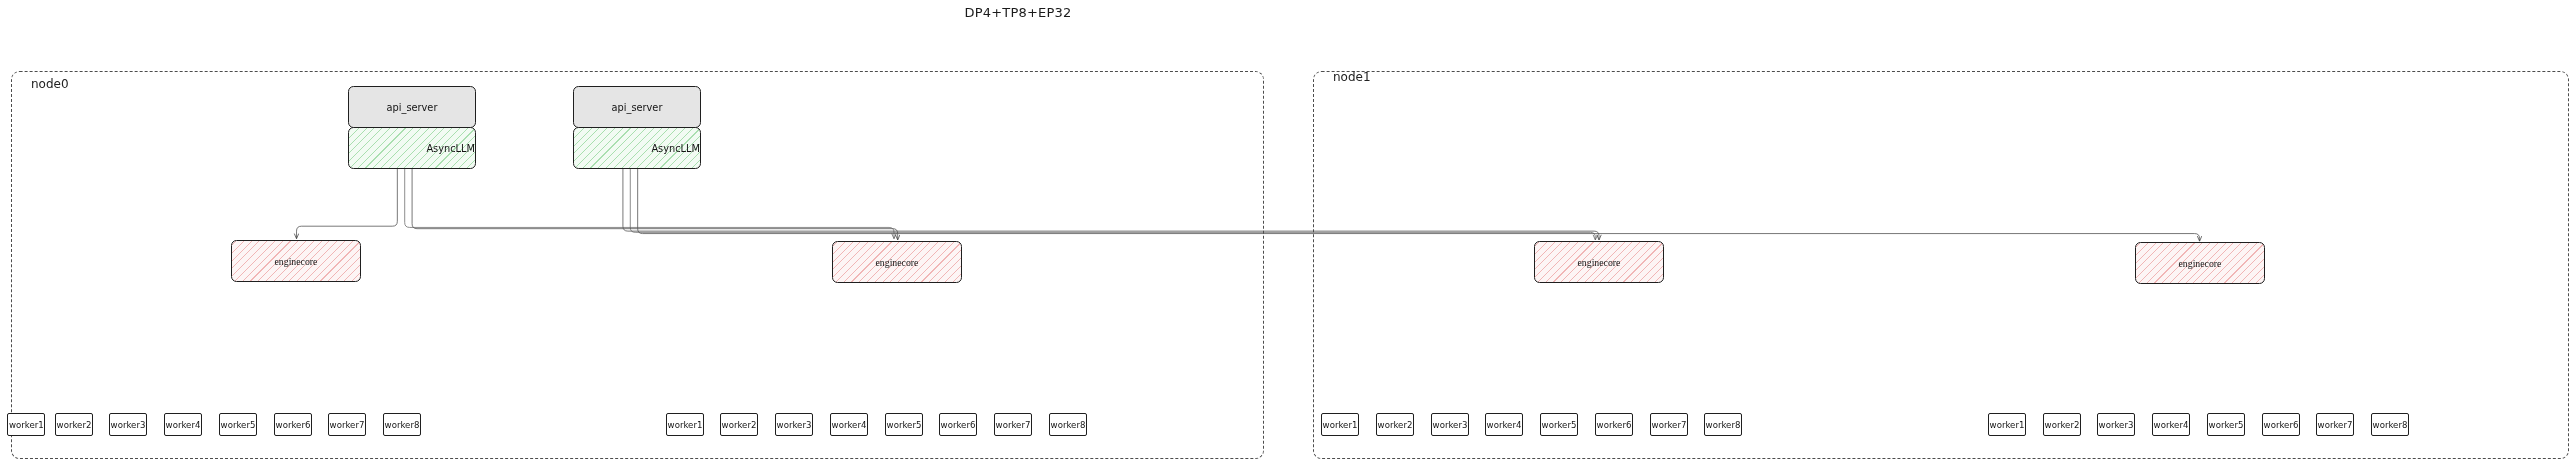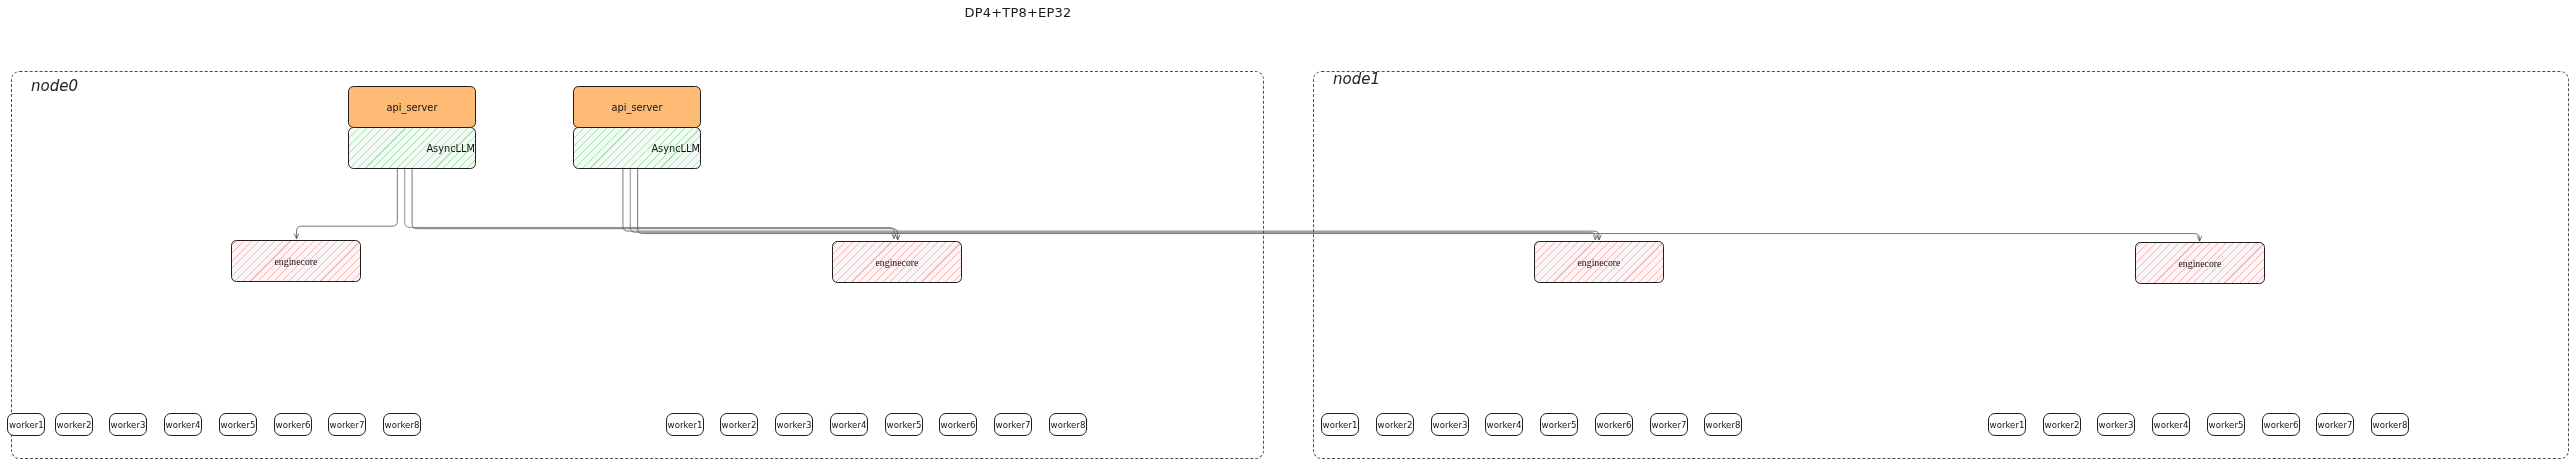--- a/index.html
+++ b/index.html
@@ -32,39 +32,38 @@
   }
   .node-group {
     position: absolute;
     border: 1.4px dashed #4d4d4d;
     border-radius: 8.6px;
     background: transparent;
     box-sizing: border-box;
   }
   .node-label {
     position: absolute;
-    font-size: 15px;
+    font-size: 12px;
     color: #222222;
     white-space: nowrap;
-    font-style: italic;
   }
   .box {
     position: absolute;
     box-sizing: border-box;
     border: 1.4px solid #1f1f1f;
     border-radius: 5.5px;
     display: flex;
     align-items: center;
     justify-content: center;
     background: #ffffff;
     font-size: 9.8px;
     color: #141414;
     white-space: nowrap;
   }
-  .box.plain { background: #fdba74; }
+  .box.plain { background: #e5e5e5; }
   .box.green {
     background-color: #f2fbf3;
     background-image: repeating-linear-gradient(
       -45deg,
       rgba(110, 200, 120, 0.55) 0px,
       rgba(110, 200, 120, 0.55) 0.8px,
       rgba(0, 0, 0, 0) 0.8px,
       rgba(0, 0, 0, 0) 5.5px
     );
     justify-content: flex-end;
@@ -82,21 +81,21 @@
   }
   .box .lbl {
     position: relative;
     z-index: 2;
     background: transparent;
   }
   .worker {
     position: absolute;
     box-sizing: border-box;
     border: 1.4px solid #1f1f1f;
-    border-radius: 7px;
+    border-radius: 2px;
     background: #ffffff;
     display: flex;
     align-items: center;
     justify-content: center;
     font-size: 8.6px;
     color: #141414;
     white-space: nowrap;
     height: 23.4px;
   }
   #edges {

